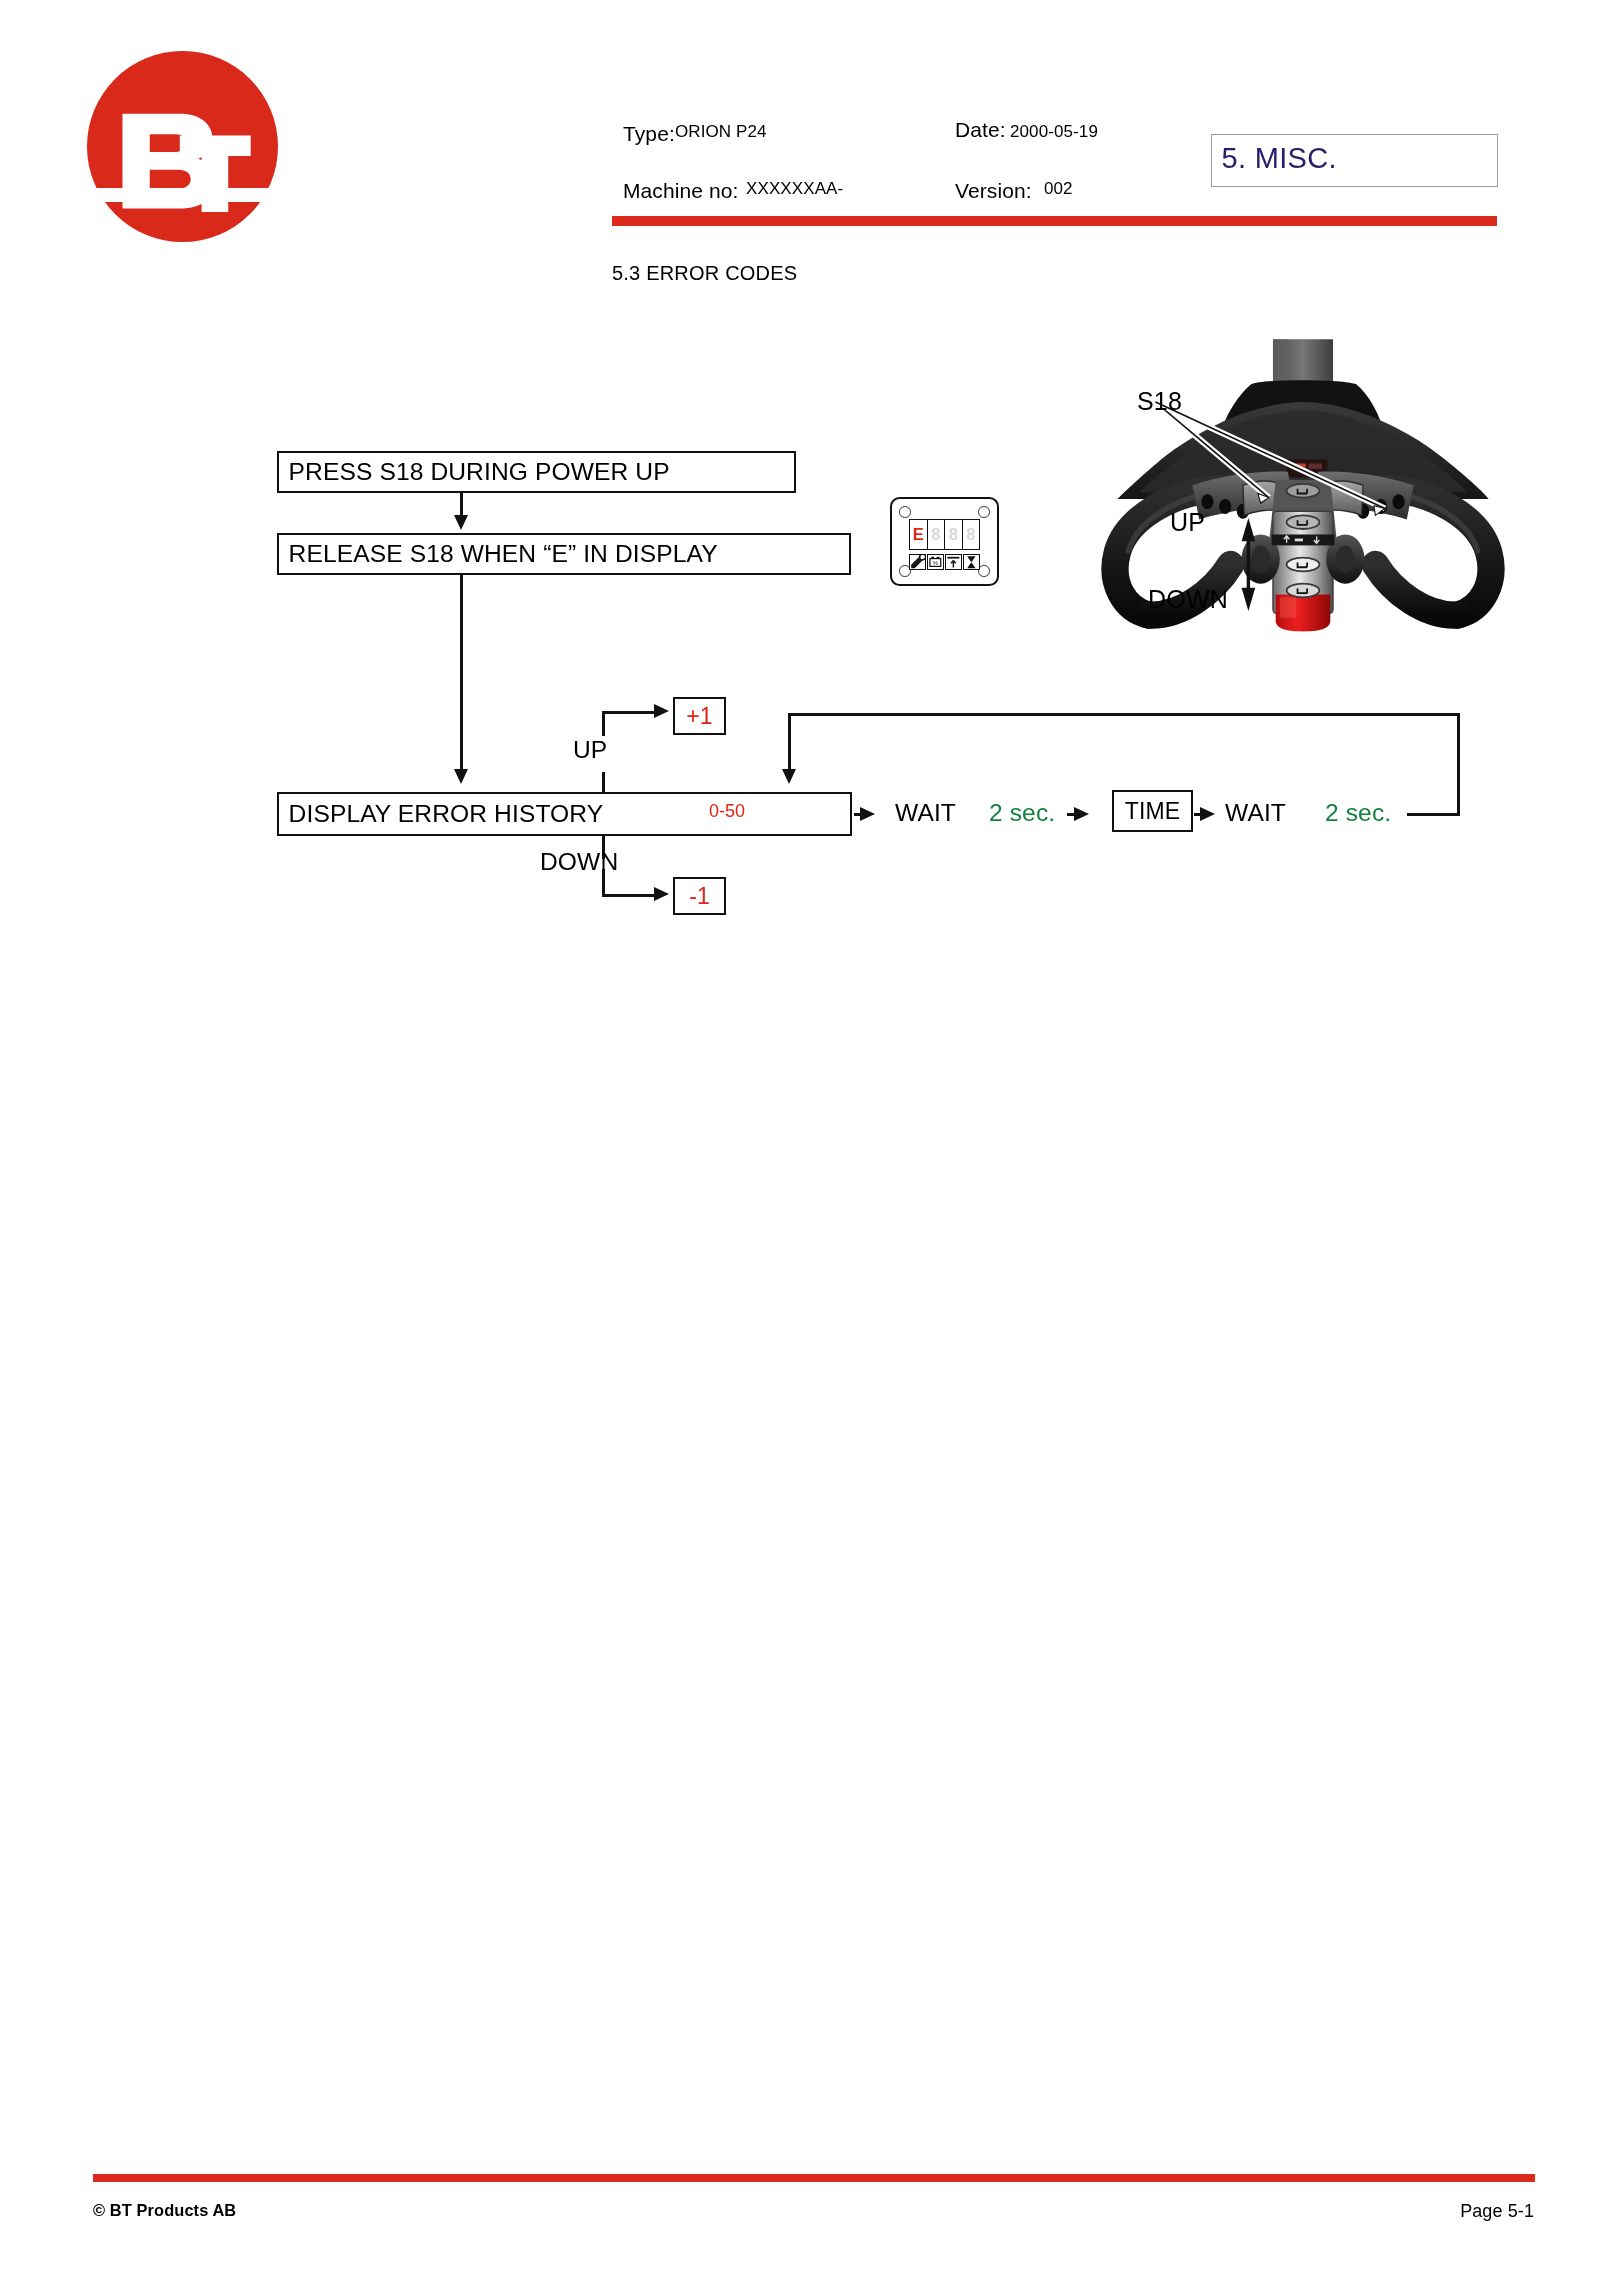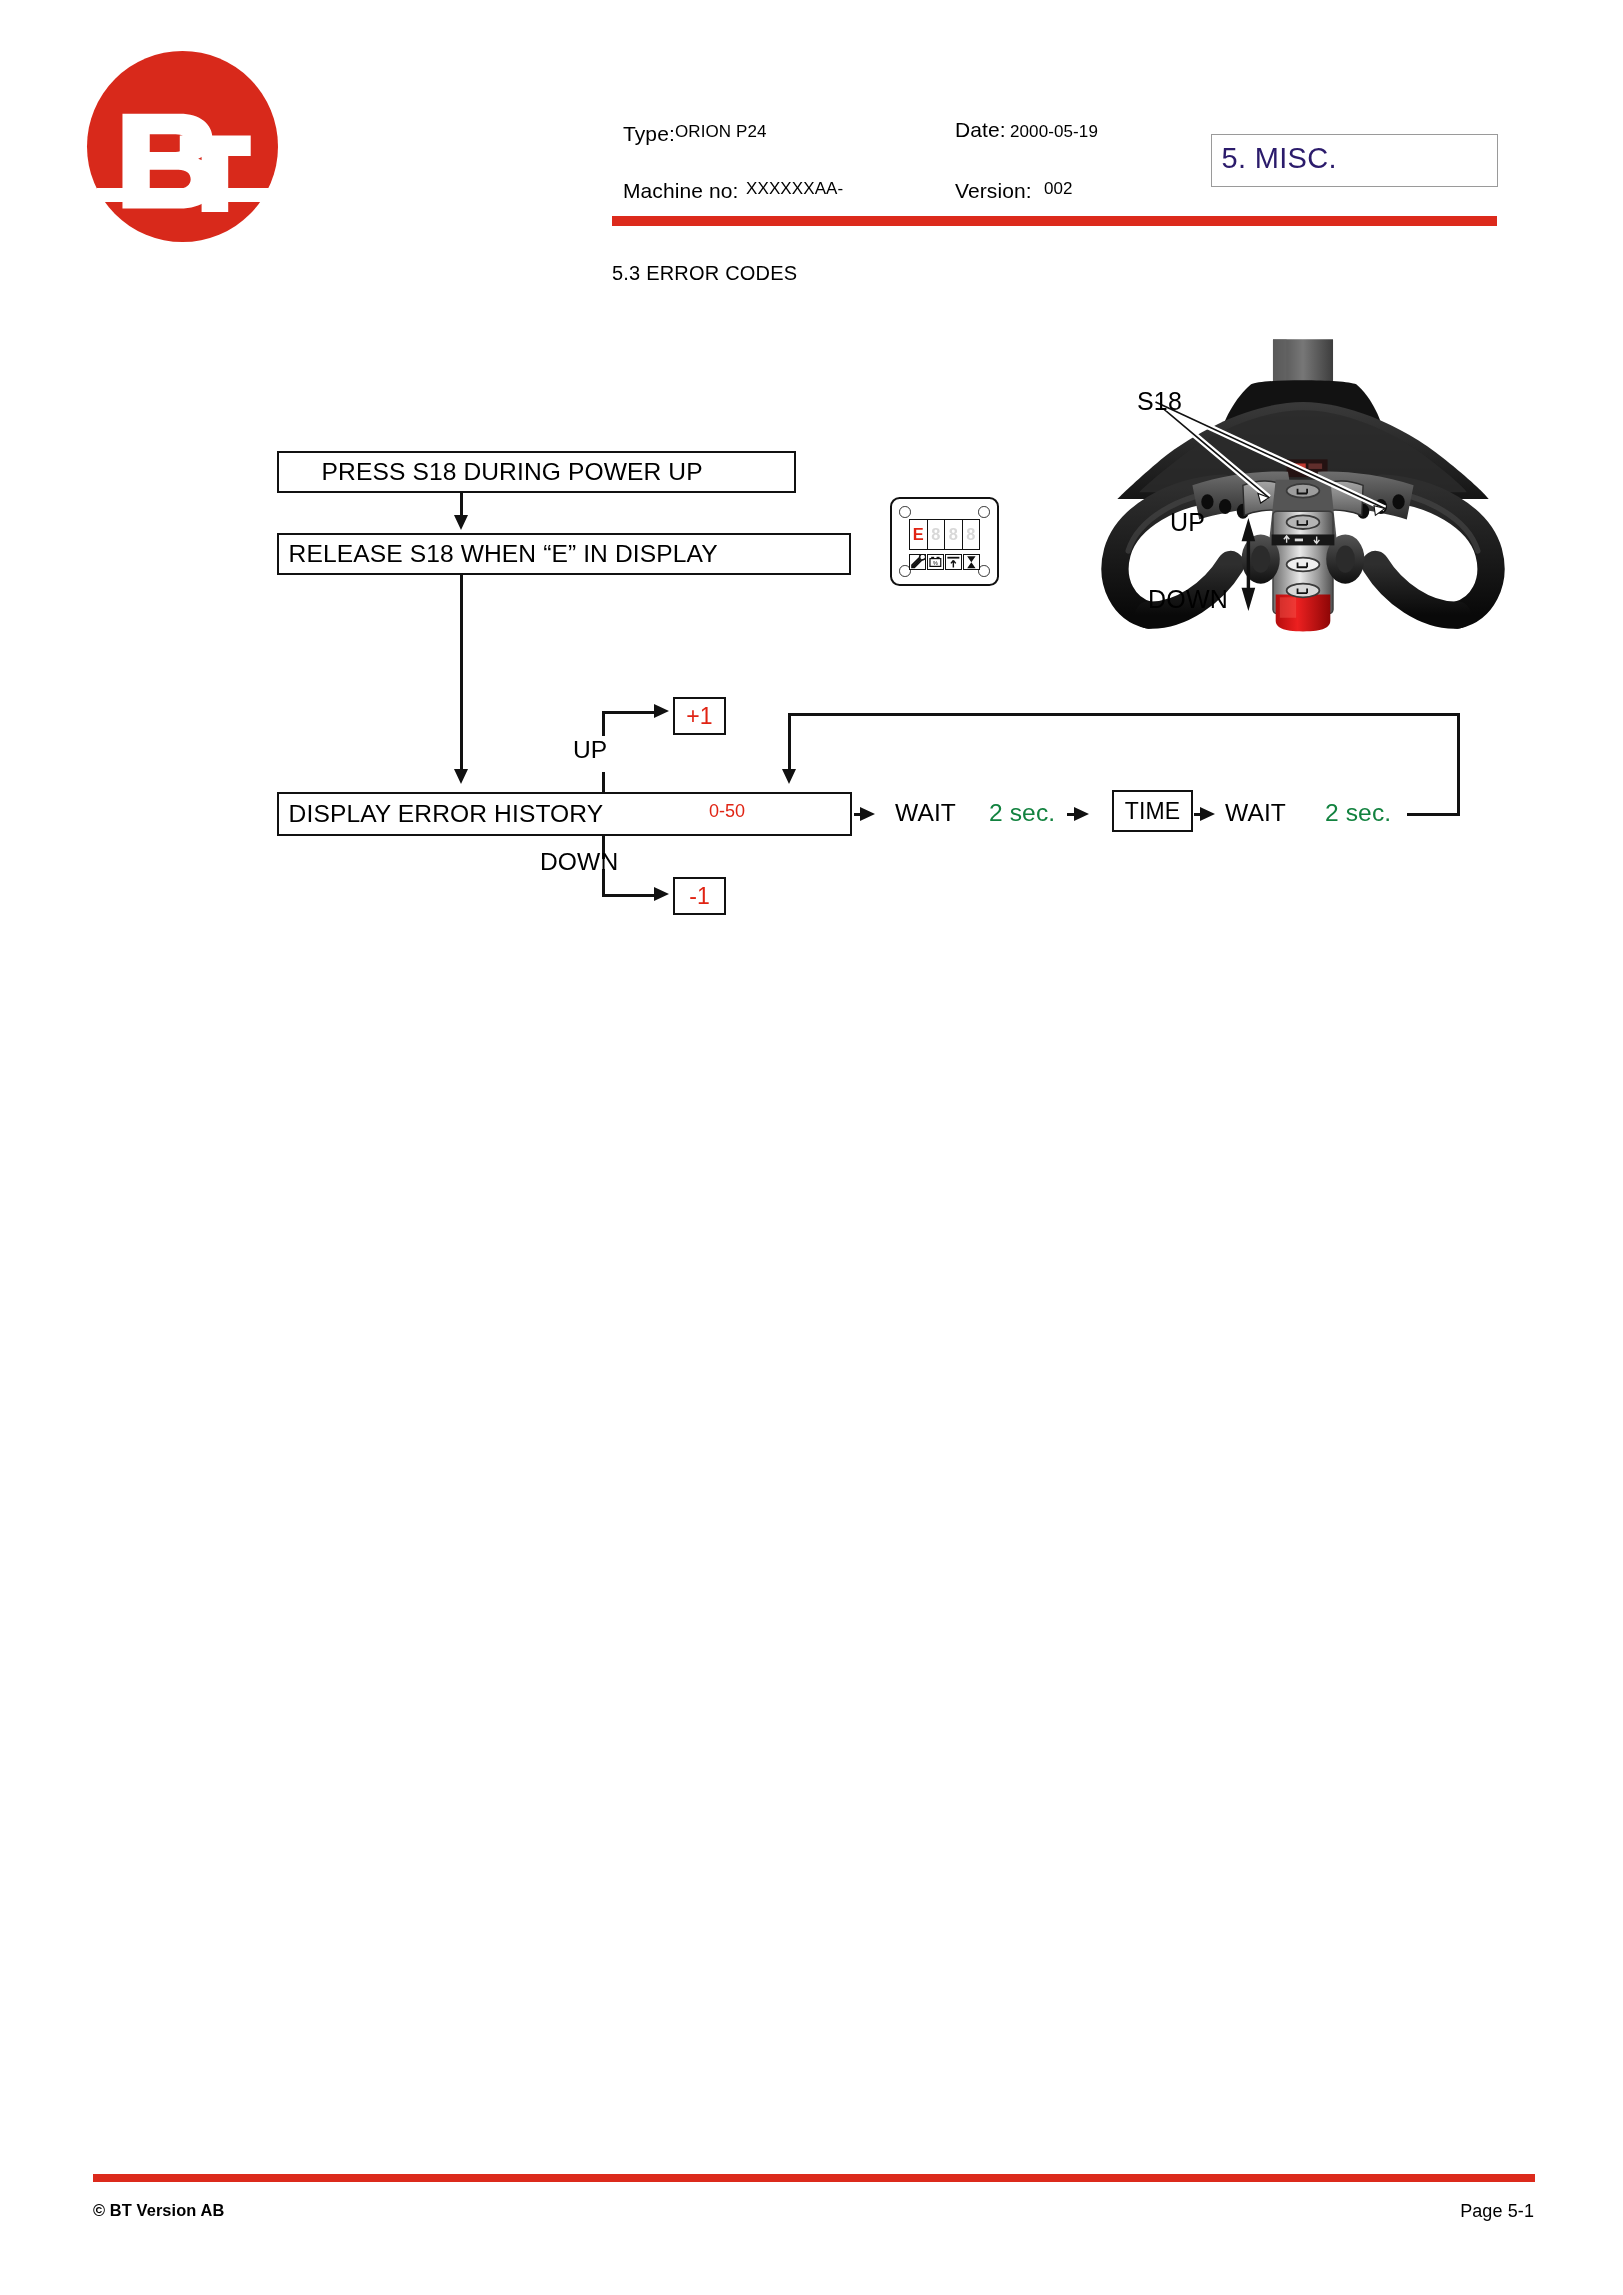--- a/index.html
+++ b/index.html
@@ -53,21 +53,21 @@
   }
   #subsection{
     position:absolute;left:612px;top:262px;font-size:20px;letter-spacing:0.2px;
   }
   .fcbox{
     position:absolute;border:2.7px solid #111;background:#fff;box-sizing:border-box;
     display:flex;align-items:center;
   }
   .fcbox .t{font-size:24.6px;letter-spacing:0.1px;white-space:nowrap;}
 
-  #box-press{left:277px;top:451px;width:519px;height:42px;padding-left:33px;}
+  #box-press{left:277px;top:451px;width:519px;height:42px;}
   #box-press .t{margin-left:9.6px;}
 
   #box-release{left:277px;top:533px;width:574px;height:42px;}
   #box-release .t{margin-left:9.6px;}
 
   #box-history{left:277px;top:792px;width:575px;height:44px;}
   #box-history .t{margin-left:9.6px;}
   #hist-range{position:absolute;left:709px;top:801px;font-size:18px;color:#E02313;}
 
   #box-plus{left:673px;top:697px;width:53px;height:38px;justify-content:center;}
@@ -427,17 +427,17 @@
         <path d="M232 290 v80" stroke="#111" stroke-width="5"></path>
       </g>
     </svg>
   </div>
 
   <div class="tlbl" id="lbl-s18">S18</div>
   <div class="tlbl" id="lbl-tup">UP</div>
   <div class="tlbl" id="lbl-tdown">DOWN</div>
 
   <div id="footer-rule"></div>
-  <div id="footer-left">© BT Version AB</div>
+  <div id="footer-left">© BT Products AB</div>
   <div id="footer-right">Page 5-1</div>
 
 </div>
 
 
 </body></html>

